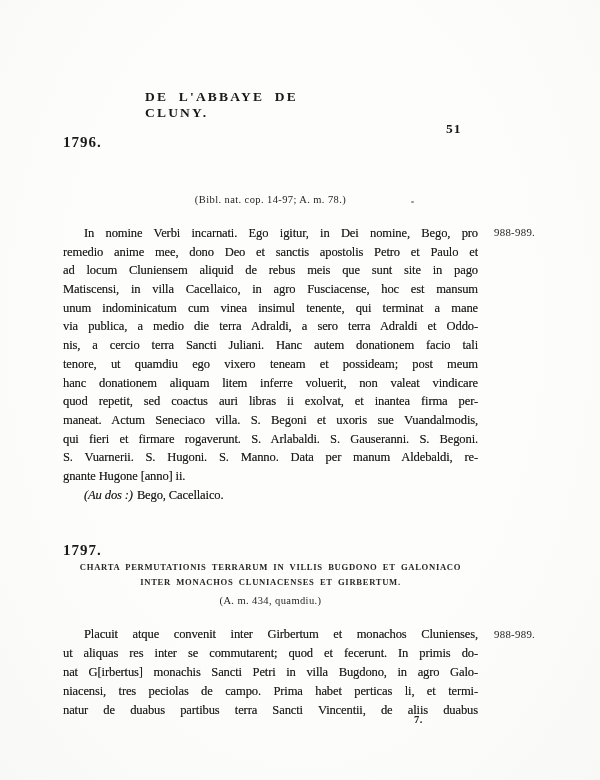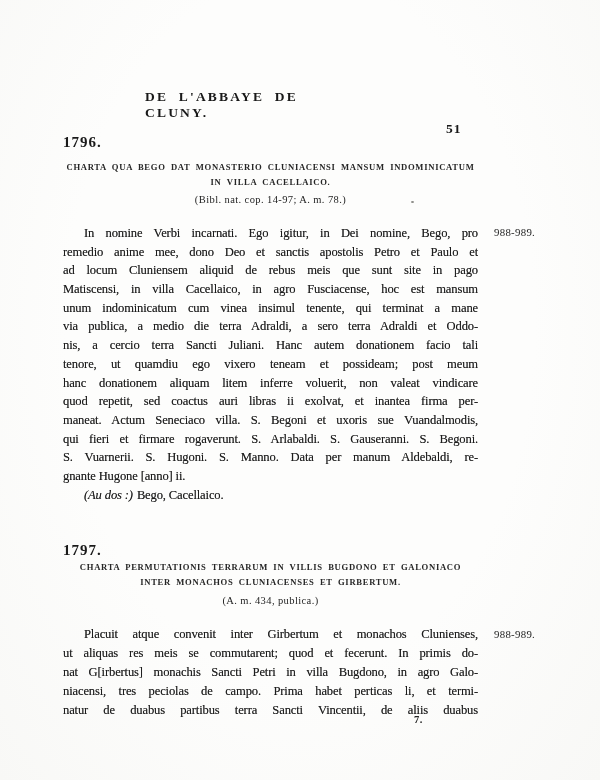--- a/index.html
+++ b/index.html
@@ -92,24 +92,20 @@
 </head>
 <body>
 
 <div class="page">
 
   <div class="abs running-head">DE L'ABBAYE DE CLUNY.</div>
   <div class="abs page-number">51</div>
 
   <div class="abs charter-number" style="top:134px">1796.</div>
 
-  <div class="abs charter-title" style="top:160px">
-    <div>CHARTA QUA BEGO DAT MONASTERIO CLUNIACENSI MANSUM INDOMINICATUM</div>
-    <div>IN VILLA CACELLAICO.</div>
-  </div>
 
   <div class="abs charter-citation" style="top:194px">(Bibl. nat. cop. 14-97; A. m. 78.)</div>
   <div class="abs speck" style="left:411px;top:201px"></div>
 
   <div class="abs margin-date" style="top:226px">988-989.</div>
 
   <div class="abs body-block c1" style="top:224px">
     <div class="bl first">In nomine Verbi incarnati. Ego igitur, in Dei nomine, Bego, pro</div>
     <div class="bl">remedio anime mee, dono Deo et sanctis apostolis Petro et Paulo et</div>
     <div class="bl">ad locum Cluniensem aliquid de rebus meis que sunt site in pago</div>
@@ -129,27 +125,27 @@
     </div>
   </div>
 
   <div class="abs charter-number" style="top:542px">1797.</div>
 
   <div class="abs charter-title" style="top:560px">
     <div>CHARTA PERMUTATIONIS TERRARUM IN VILLIS BUGDONO ET GALONIACO</div>
     <div>INTER MONACHOS CLUNIACENSES ET GIRBERTUM.</div>
   </div>
 
-  <div class="abs charter-citation" style="top:595px">(A. m. 434, publica.)</div>
+  <div class="abs charter-citation" style="top:595px">(A. m. 434, quamdiu.)</div>
 
   <div class="abs margin-date" style="top:628px">988-989.</div>
 
   <div class="abs body-block c2" style="top:625px">
     <div class="bl first">Placuit atque convenit inter Girbertum et monachos Clunienses,</div>
-    <div class="bl">ut aliquas res meis se commutarent; quod et fecerunt. In primis do-</div>
+    <div class="bl">ut aliquas res inter se commutarent; quod et fecerunt. In primis do-</div>
     <div class="bl">nat G[irbertus] monachis Sancti Petri in villa Bugdono, in agro Galo-</div>
     <div class="bl">niacensi, tres peciolas de campo. Prima habet perticas li, et termi-</div>
     <div class="bl">natur de duabus partibus terra Sancti Vincentii, de aliis duabus</div>
   </div>
 
   <div class="abs signature-mark">7.</div>
 
 </div>
 
 </body></html>

